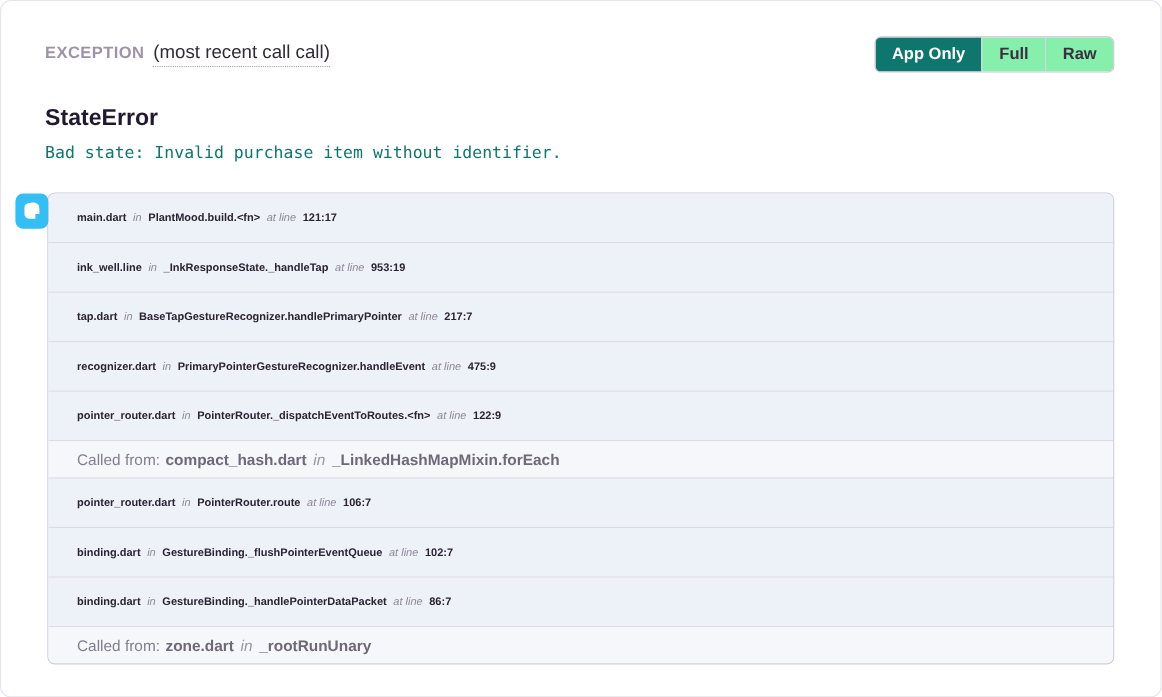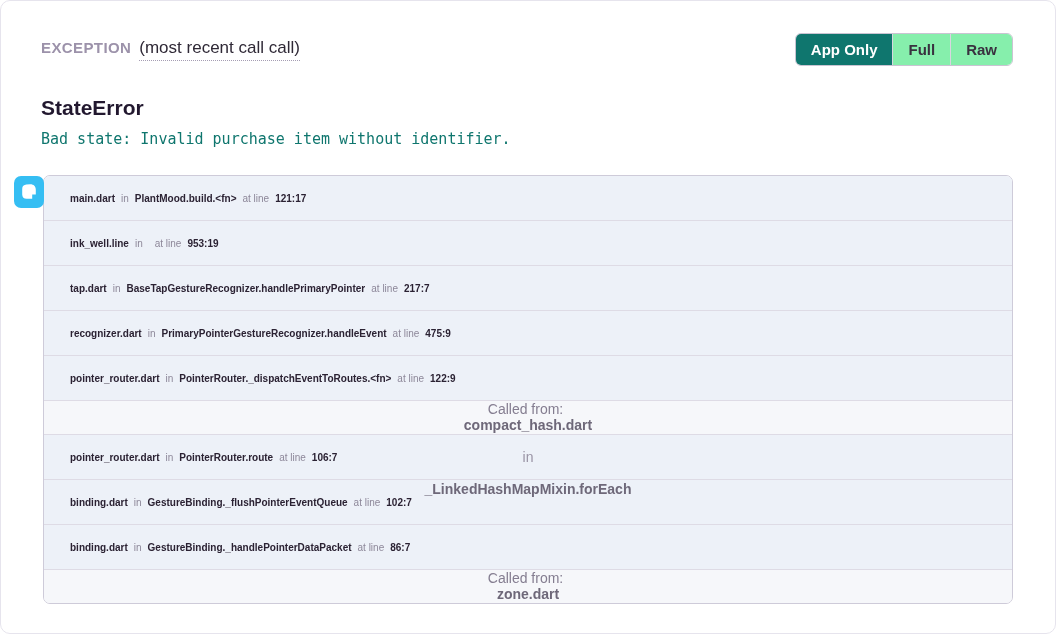--- a/index.html
+++ b/index.html
@@ -57,24 +57,24 @@
     background:#fff;
   }
   .row {
     display:flex; align-items:center;
     background:#edf1f8; height:45px; padding:0 26px;
     font-size:10px; border-top:1px solid #dedbe5;
     white-space:nowrap; cursor:pointer;
   }
   .row:first-child { border-top:none; height:44px; }
   .row.called {
-    background:#f6f7fa; height:34px; font-size:14px; cursor:default;flex-direction:column;
+    background:#f6f7fa; height:34px; font-size:14px; cursor:default;
   }
   .file, .func, .lineno { font-weight:bold; color:#2b2233; }
-  .sep { color:#8d8799; margin:16px 6px; }
+  .sep { color:#8d8799; margin:0 6px;font-style:italic; }
   .cf-prefix { color:#847d90; margin-right:5px; }
   .row.called .file, .row.called .func { color:#6e6879; }
   .row.called .sep { color:#9a94a5; }
 </style>
 </head>
 <body>
 
 <div class="header">
   <div class="header-left">
     <span class="exception-label">EXCEPTION</span>
@@ -102,20 +102,21 @@
     <span class="file">main.dart</span>
     <span class="sep">in</span>
     <span class="func">PlantMood.build.&lt;fn&gt;</span>
     <span class="sep">at line</span>
     <span class="lineno">121:17</span>
   </div>
       <div class="row">
 
     <span class="file">ink_well.line</span>
     <span class="sep">in</span>
+    <span class="func">_InkResponseState._handleTap</span>
     <span class="sep">at line</span>
     <span class="lineno">953:19</span>
   </div>
       <div class="row">
 
     <span class="file">tap.dart</span>
     <span class="sep">in</span>
     <span class="func">BaseTapGestureRecognizer.handlePrimaryPointer</span>
     <span class="sep">at line</span>
     <span class="lineno">217:7</span>

